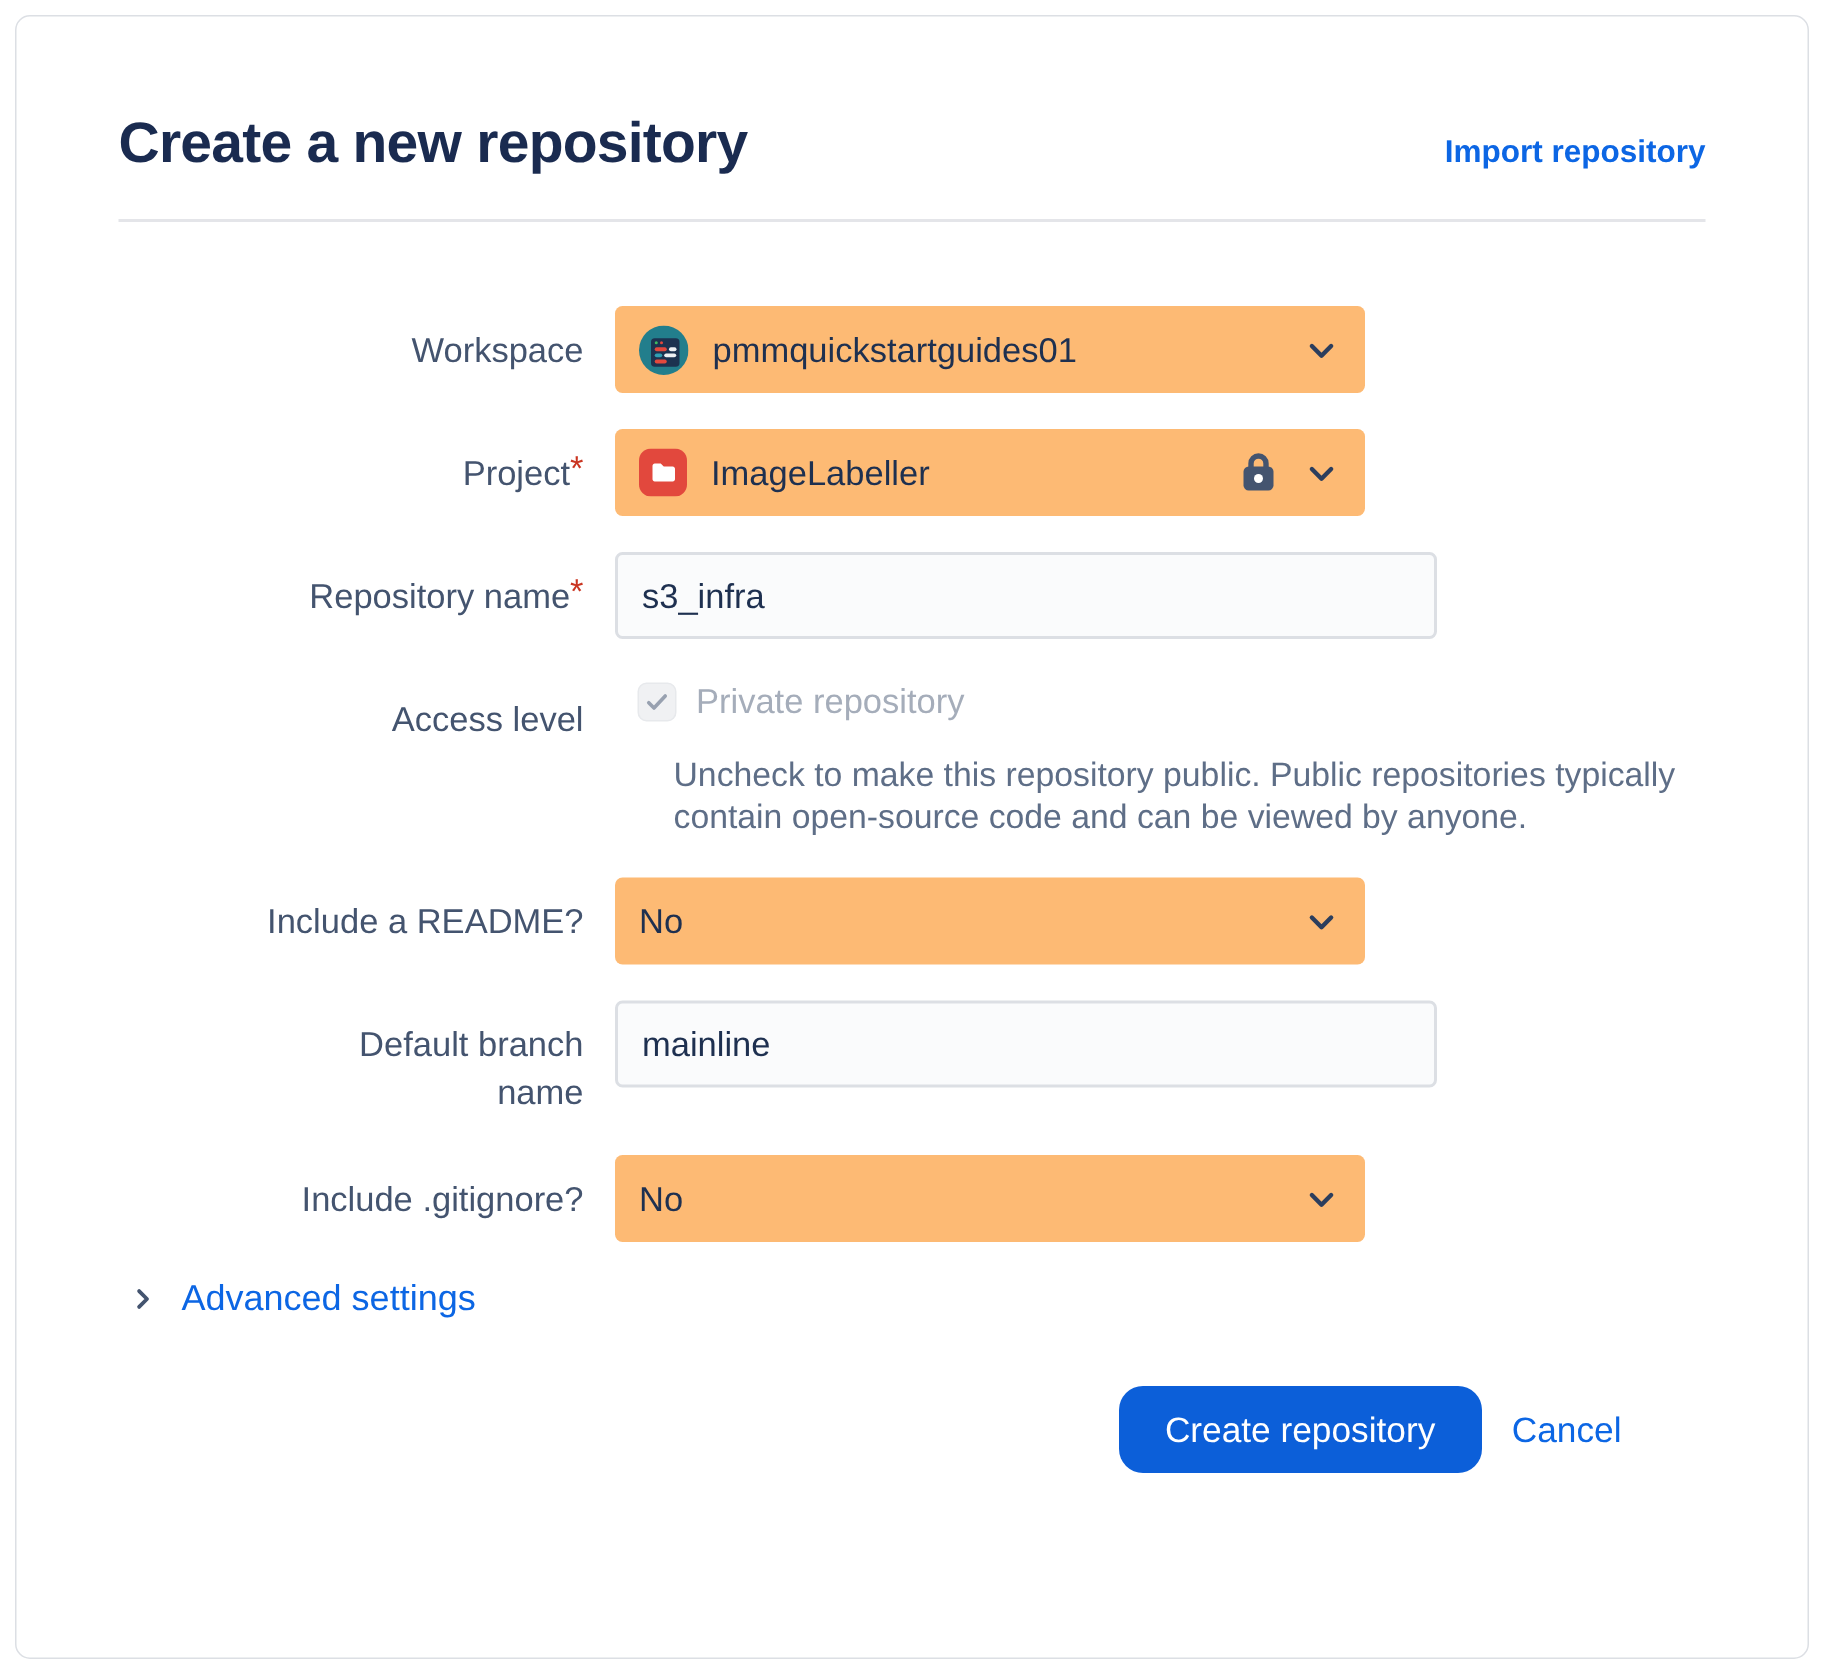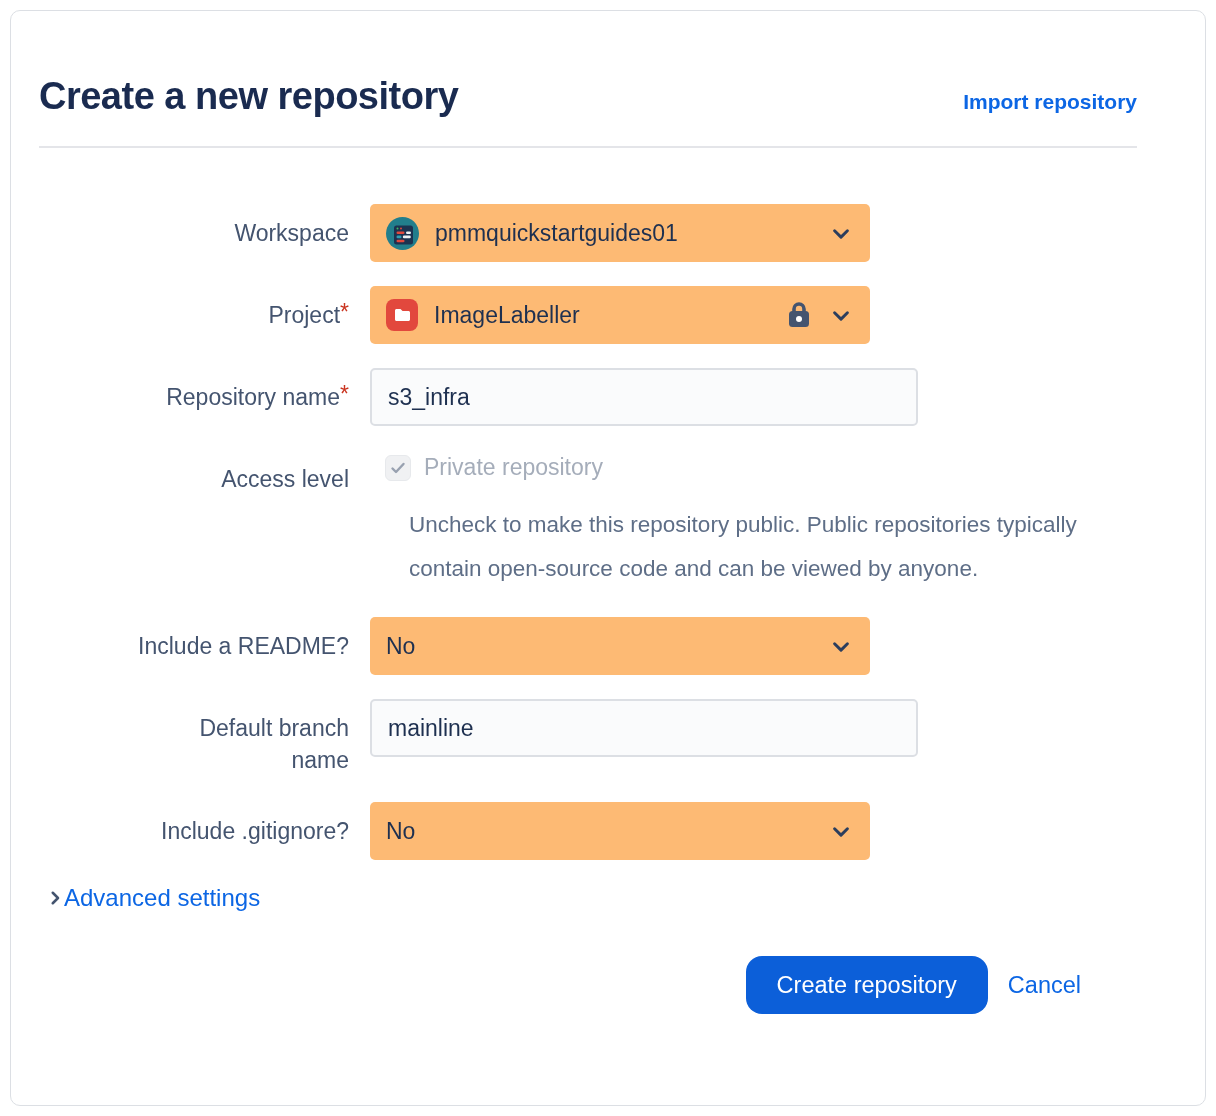--- a/index.html
+++ b/index.html
@@ -9,21 +9,21 @@
     font-family: "Liberation Sans", sans-serif;
     color: #172B4D;
     position: relative;
   }
   .card {
     position: absolute;
     left: 10px; top: 10px; right: 10px; bottom: 10px;
     background: #ffffff;
     border: 1px solid #DCDFE4;
     border-radius: 10px;
-    padding: 64px 68px 64px 28px;
+    padding: 64px 68px 64px 68px;
     overflow: hidden;
   }
   .header-row {
     display: flex;
     align-items: flex-end;
     justify-content: space-between;
   }
   .page-title {
     font-size: 38px;
     font-weight: 700;
@@ -125,36 +125,37 @@
   .checkbox-label {
     margin-left: 13px;
     font-size: 23px;
     color: #A5ADBA;
   }
   .help-text {
     margin-left: 39px;
     margin-top: 22px;
     width: 672px;
     font-size: 22.5px;
-    line-height: 44px;
+    line-height: 28px;
     color: #5E6E87;
   }
   .row-access { margin-bottom: 26px; }
   .row-branch { margin-bottom: 26px; }
   
   .advanced-row {
     display: flex;
     align-items: center;
     margin-top: 22px;
     margin-left: 7px;
     cursor: pointer;
   }
   .advanced-label {
     font-size: 24px;
     color: #0C66E4;
+    margin-left: 17px;
   }
   
   .actions-row {
     display: flex;
     align-items: center;
     justify-content: flex-end;
     margin-top: 44px;
     padding-right: 56px;
   }
   .primary-button {

